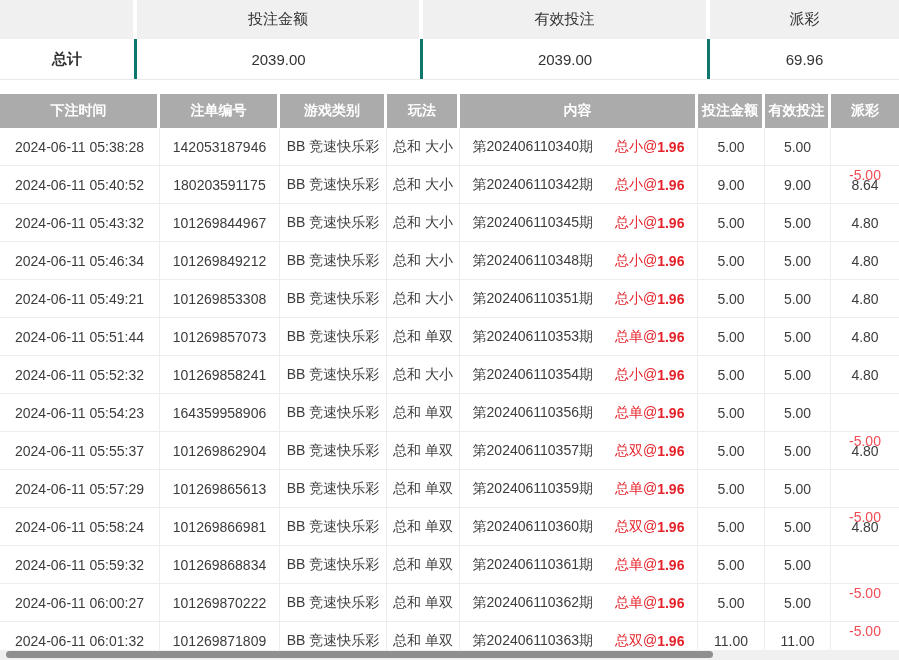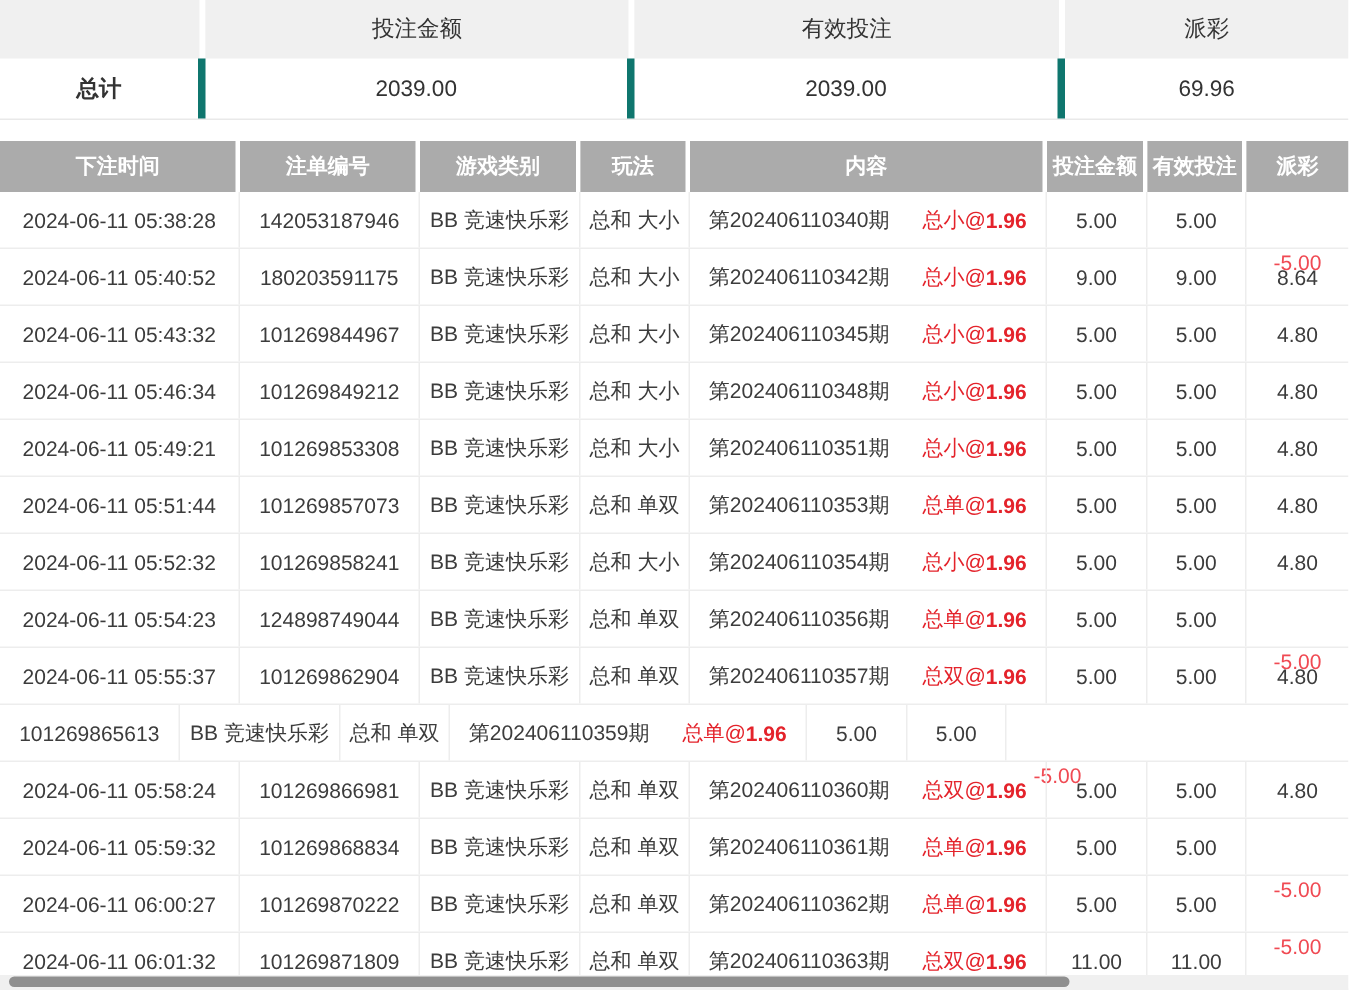--- a/index.html
+++ b/index.html
@@ -17,21 +17,21 @@
     display:flex; align-items:center; justify-content:center;
     font-size:15px; color:#333;
     border-right:4px solid #fff;
   }
   .sh-cell:last-child { border-right:none; }
   .summary-row { display:flex; border-bottom:1px solid #e9e9e9; }
   .sr-cell {
     height:40px; box-sizing:border-box;
     display:flex; align-items:center; justify-content:center;
     font-size:15px; color:#333;
-    border-right:5px solid #0f766e;
+    border-right:3px solid #0f766e;
   }
   .sr-cell:last-child { border-right:none; }
   .sr-label { font-weight:bold; }
   .c1 { width:137px; } .c2 { width:286px; } .c3 { width:287px; } .c4 { width:189px; }
   .table-gap { height:14px; background:#fff; }
 
   
   .main-header { display:flex; }
   .mh-cell {
     background:#ababab; height:34px; box-sizing:border-box;
@@ -198,21 +198,21 @@
       <span class="pick">总小@</span>
       <span class="odds">1.96</span>
     </div>
     <div class="cell k6">5.00</div>
     <div class="cell k7">5.00</div>
     <div class="cell k8">4.80</div>
   </div>
 
   <div class="row">
     <div class="cell k1">2024-06-11 05:54:23</div>
-    <div class="cell k2">124898749044</div>
+    <div class="cell k2">164359958906</div>
     <div class="cell k3">BB 竞速快乐彩</div>
     <div class="cell k4">总和 单双</div>
     <div class="cell k5">
       <span class="period">第202406110356期</span>
       <span class="pick">总单@</span>
       <span class="odds">1.96</span>
     </div>
     <div class="cell k6">5.00</div>
     <div class="cell k7">5.00</div>
     <div class="cell k8 neg">-5.00</div>
@@ -227,20 +227,21 @@
       <span class="period">第202406110357期</span>
       <span class="pick">总双@</span>
       <span class="odds">1.96</span>
     </div>
     <div class="cell k6">5.00</div>
     <div class="cell k7">5.00</div>
     <div class="cell k8">4.80</div>
   </div>
 
   <div class="row">
+    <div class="cell k1">2024-06-11 05:57:29</div>
     <div class="cell k2">101269865613</div>
     <div class="cell k3">BB 竞速快乐彩</div>
     <div class="cell k4">总和 单双</div>
     <div class="cell k5">
       <span class="period">第202406110359期</span>
       <span class="pick">总单@</span>
       <span class="odds">1.96</span>
     </div>
     <div class="cell k6">5.00</div>
     <div class="cell k7">5.00</div>

